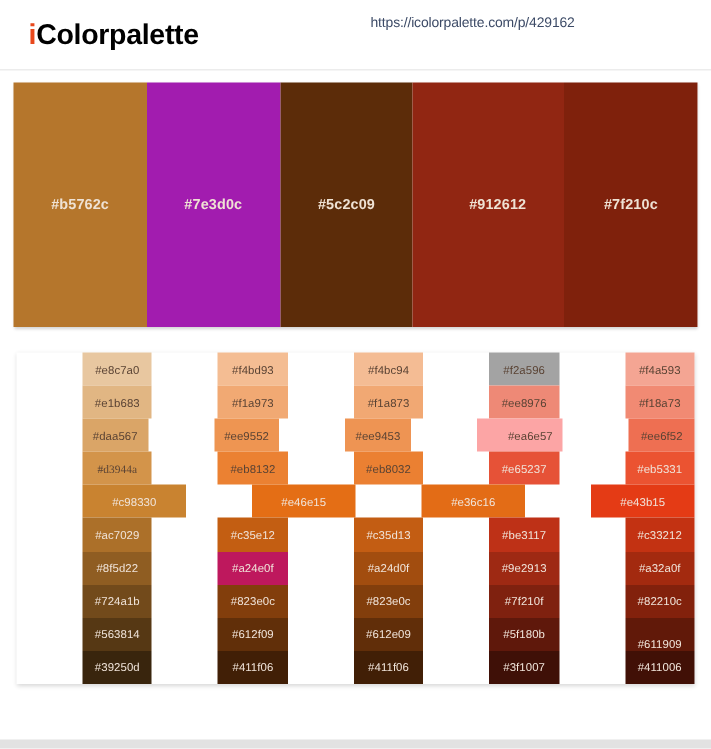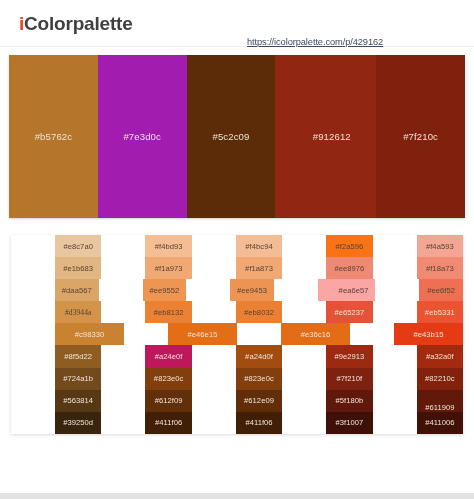--- a/index.html
+++ b/index.html
@@ -38,39 +38,39 @@
     font-size: 19px;
     font-weight: bold;
     letter-spacing: -0.2px;
     white-space: nowrap;
     line-height: 1;
   }
   .logo .logo-i {
     color: #e8481c;
   }
   .logo .logo-rest {
-    color: #404040;
+    color: #000000;
   }
   .page-url {
     position: absolute;
     left: 247px;
-    top: 37px;
+    top: 10px;
     font-size: 9.3px;
     color: #3c4a66;
     letter-spacing: -0.1px;
     white-space: nowrap;
-    text-decoration: underline;
   }
 
   
   .main-swatches {
     display: flex;
     margin: 8px 9px 0 9px;
     height: 163px;
     box-shadow: 0 1px 2px rgba(0,0,0,0.18);
+    font-weight: bold;
   }
   .main-swatch {
     flex: 1 1 0;
     position: relative;
     display: flex;
     align-items: center;
     justify-content: center;
   }
   .main-swatch-label {
     font-size: 9.6px;
@@ -141,21 +141,21 @@
       <div class="grid-row">
         <div class="grid-cell" style="background: rgb(232, 199, 160);">
           <span class="grid-cell-label">#e8c7a0</span>
         </div>
         <div class="grid-cell" style="background: rgb(244, 189, 147);">
           <span class="grid-cell-label">#f4bd93</span>
         </div>
         <div class="grid-cell" style="background: rgb(244, 188, 148);">
           <span class="grid-cell-label">#f4bc94</span>
         </div>
-        <div class="grid-cell" style="background: #f97316;">
+        <div class="grid-cell" style="background: #a3a3a3;">
           <span class="grid-cell-label">#f2a596</span>
         </div>
         <div class="grid-cell" style="background: rgb(244, 165, 147);">
           <span class="grid-cell-label">#f4a593</span>
         </div>
       </div>
       <div class="grid-row">
         <div class="grid-cell" style="background: rgb(225, 182, 131);">
           <span class="grid-cell-label">#e1b683</span>
         </div>
@@ -214,20 +214,37 @@
           <span class="grid-cell-label light">#e46e15</span>
         </div>
         <div class="grid-cell" style="background: rgb(227, 108, 22);">
           <span class="grid-cell-label light">#e36c16</span>
         </div>
         <div class="grid-cell" style="background: rgb(228, 59, 21);">
           <span class="grid-cell-label light">#e43b15</span>
         </div>
       </div>
       <div class="grid-row">
+        <div class="grid-cell" style="background: rgb(172, 112, 41);">
+          <span class="grid-cell-label light">#ac7029</span>
+        </div>
+        <div class="grid-cell" style="background: rgb(195, 94, 18);">
+          <span class="grid-cell-label light">#c35e12</span>
+        </div>
+        <div class="grid-cell" style="background: rgb(195, 93, 19);">
+          <span class="grid-cell-label light">#c35d13</span>
+        </div>
+        <div class="grid-cell" style="background: rgb(190, 49, 23);">
+          <span class="grid-cell-label light">#be3117</span>
+        </div>
+        <div class="grid-cell" style="background: rgb(195, 50, 18);">
+          <span class="grid-cell-label light">#c33212</span>
+        </div>
+      </div>
+      <div class="grid-row">
         <div class="grid-cell" style="background: rgb(143, 93, 34);">
           <span class="grid-cell-label light">#8f5d22</span>
         </div>
         <div class="grid-cell" style="background: #be185d;">
           <span class="grid-cell-label light">#a24e0f</span>
         </div>
         <div class="grid-cell" style="background: rgb(162, 77, 15);">
           <span class="grid-cell-label light">#a24d0f</span>
         </div>
         <div class="grid-cell" style="background: rgb(158, 41, 19);">

